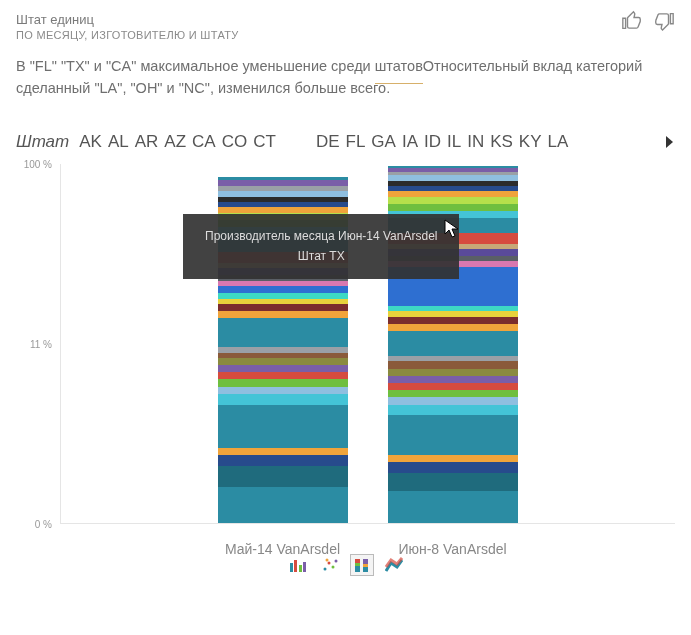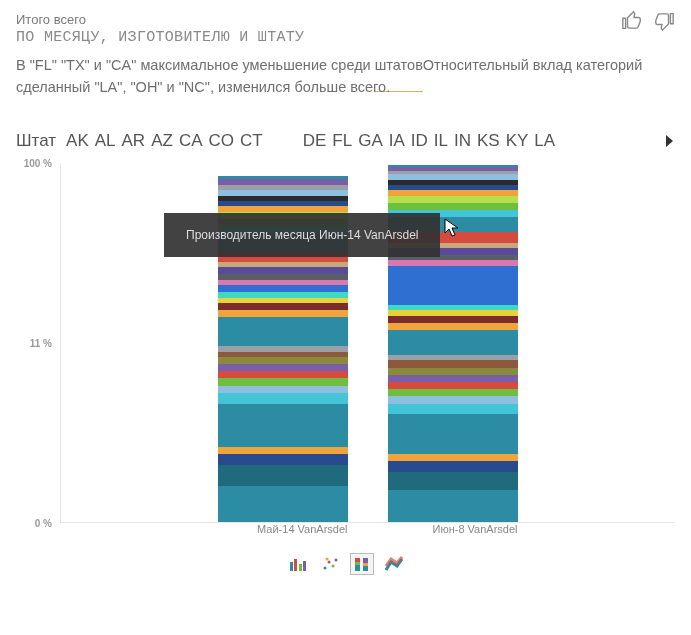--- a/index.html
+++ b/index.html
@@ -16,51 +16,50 @@
   .header {
     padding: 12px 16px 4px 16px;
     position: relative;
   }
   .title {
     font-size: 13px;
     color: #7a7a7a;
     margin: 0 0 2px 0;
   }
   .subtitle {
-    font-size: 15px;
+    font-size: 11px;
     color: #8a8a8a;
     letter-spacing: 0.3px;
-    margin: 0 0 4px 0;
-    font-family: Liberation Mono, monospace;
+    margin: 0 0 10px 0;
   }
   .feedback {
     position: absolute;
     right: 16px;
     top: 10px;
     display: flex;
     gap: 10px;
   }
   .feedback svg { width: 22px; height: 22px; stroke: #888; fill: none; stroke-width: 1.5; }
   .insight {
     font-size: 14.5px;
     color: #6f6f6f;
     line-height: 1.55;
     padding: 0 16px 8px 16px;
   }
-  .insight .ul { border-bottom: 1px solid #d7b06a; padding-bottom: 18px; }
+  .insight .ul { border-bottom: 1px solid #d7b06a; padding-bottom: 9px; }
   .legend-row {
     display: flex;
     align-items: center;
     gap: 10px;
     padding: 24px 16px 6px 16px;
     font-size: 17px;
     color: #555;
     position: relative;
   }
-  .legend-label { font-weight: 400; }
+  .legend-label { font-weight: 400; font-style: italic; }
   .legend-items { display: flex; gap: 6px; flex-wrap: nowrap; }
   .legend-items span { white-space: nowrap; }
   .legend-gap { display:inline-block; width:28px; }
   .legend-next {
     position: absolute;
     right: 16px;
     top: 26px;
     cursor: pointer;
   }
   .legend-next svg { width: 10px; height: 14px; fill: #333; }
@@ -72,21 +71,21 @@
   }
   .y-axis {
     position: absolute;
     left: 0;
     top: 0;
     bottom: 20px;
     width: 40px;
     font-size: 10px;
     color: #999;
   }
-  .y-tick { position: absolute; right: 4px; transform: translateY(-50%); font-weight: bold; }
+  .y-tick { position: absolute; right: 4px; transform: translateY(-50%); }
   .plot {
     position: absolute;
     left: 44px;
     right: 0;
     top: 0;
     bottom: 20px;
     border-left: 1px solid #e5e5e5;
     border-bottom: 1px solid #e5e5e5;
   }
   .bars {
@@ -107,24 +106,24 @@
   .x-labels {
     position: absolute;
     left: 44px; right: 0; bottom: 0;
     height: 20px;
     display: flex;
     justify-content: center;
     gap: 40px;
   }
   .x-labels span {
     width: 130px;
-    text-align: right;
-    font-size: 11px;
+    text-align: center;
+    font-size: 14px;
     color: #888;
-    padding-top: 0;
+    padding-top: 17px;
   }
 
   .tooltip {
     position: absolute;
     background: rgba(50,50,50,0.92);
     color: #ddd;
     font-size: 12px;
     text-align: center;
     padding: 12px 22px;
     border-radius: 0;
@@ -155,21 +154,21 @@
     justify-content: center;
     cursor: pointer;
   }
   .chart-type.selected { border-color: #bbb; background: #f4f4f4; }
   .chart-type svg { width: 18px; height: 16px; }
 </style>
 </head>
 <body>
 
 <div class="header">
-  <div class="title">Итого всего</div>
+  <div class="title">Штат единиц</div>
   <div class="subtitle">ПО МЕСЯЦУ, ИЗГОТОВИТЕЛЮ И ШТАТУ</div>
   <div class="feedback">
     <span>
       <svg viewBox="0 0 24 24">
           <path d="M2 20h3V9H2v11zm19-10c0-1-.8-1.8-1.8-1.8h-5l.8-3.7v-.3c0-.4-.2-.8-.4-1L13.6 2 7.6 8c-.3.3-.5.8-.5 1.3V18c0 1 .8 1.8 1.8 1.8h8c.7 0 1.4-.5 1.6-1.1l2.4-6c.1-.2.1-.4.1-.7v-2z"></path>
         </svg>
     </span>
     <span>
       <svg viewBox="0 0 24 24">
           <path d="M22 4h-3v11h3V4zM3 14c0 1 .8 1.8 1.8 1.8h5l-.8 3.7v.3c0 .4.2.8.4 1l1 1 6-6c.3-.3.5-.8.5-1.3V6c0-1-.8-1.8-1.8-1.8h-8c-.7 0-1.4.5-1.6 1.1l-2.4 6c-.1.2-.1.4-.1.7v2z"></path>
@@ -293,22 +292,23 @@
           <div class="seg" style="height: 1%; background: rgb(122, 94, 168);"></div>
           <div class="seg" style="height: 0.61%; background: rgb(43, 140, 163);"></div>
         </div>
     </div>
   </div>
   <div class="x-labels">
     <span>Май-14 VanArsdel</span>
     <span>Июн-8 VanArsdel</span>
   </div>
 
-  <div class="tooltip" id="tooltip" style="left:148px; top:50px;">
+  <div class="tooltip" id="tooltip" style="left:167px; top:50px;">
     <div class="l1">Производитель месяца Июн-14 VanArsdel</div>
+    <div class="l1">Штат TX</div>
   </div>
   <div class="cursor" style="left:428px; top:55px;">
     <svg viewBox="0 0 16 20">
         <path d="M1 1 L1 15 L5 11 L8 18 L11 17 L8 10 L14 10 Z" fill="#fff" stroke="#000" stroke-width="1"></path>
       </svg>
   </div>
 </div>
 
 <div class="footer-icons">
   <div class="chart-type">

